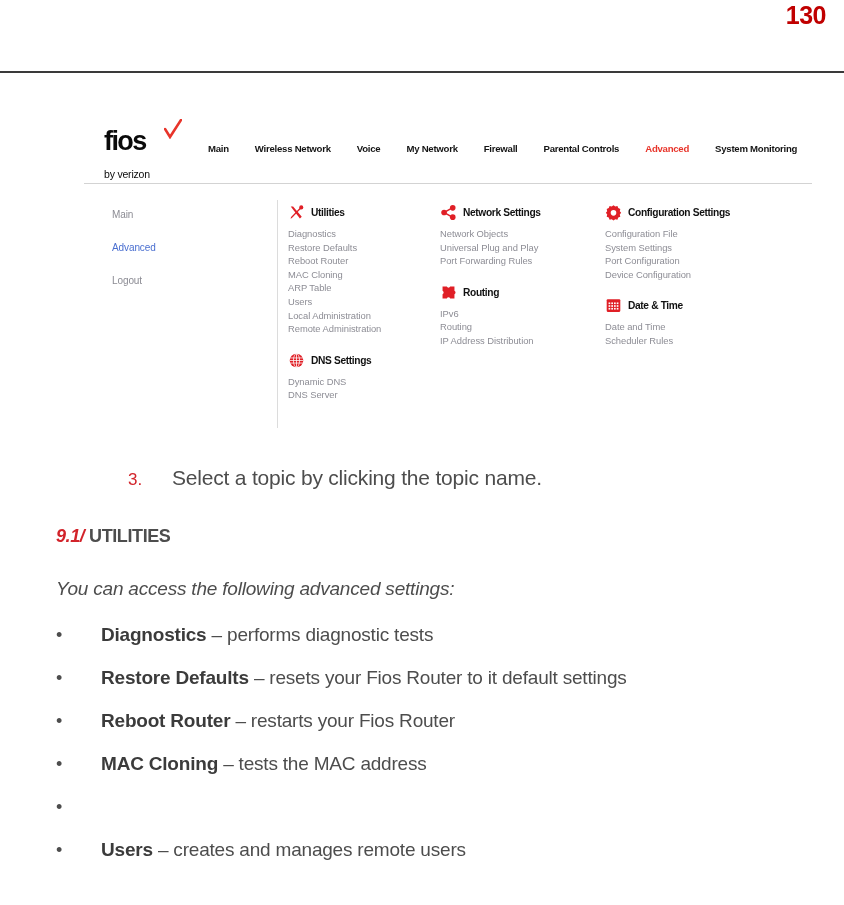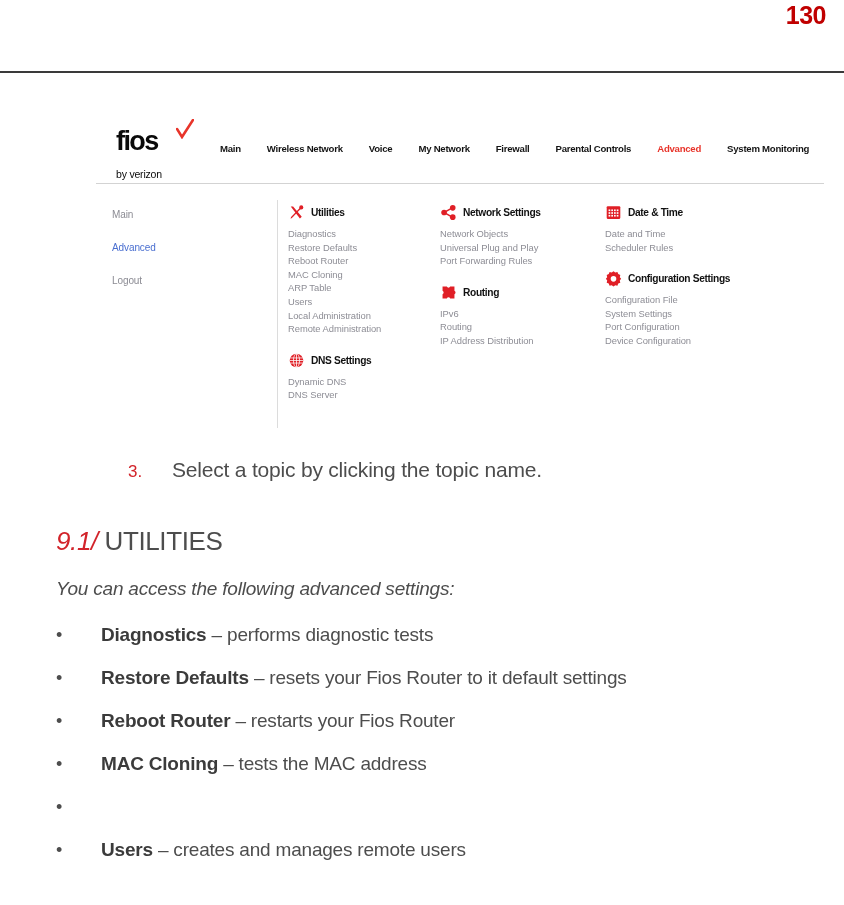--- a/index.html
+++ b/index.html
@@ -41,21 +41,21 @@
   .shot {
     position: absolute;
     left: 78px;
     top: 120px;
     width: 740px;
     height: 312px;
     background: #ffffff;
   }
   .shot-nav {
     position: absolute;
-    left: 12px;
+    left: 0;
     top: 0;
     width: 740px;
     height: 62px;
   }
   .fios-logo {
     position: absolute;
     left: 26px;
     top: 8px;
     width: 96px;
   }
@@ -185,29 +185,30 @@
   .step-num {
     color: #d2232a;
     font-size: 17px;
     width: 44px;
     flex: 0 0 44px;
   }
   .step-text {
     font-size: 21px;
     color: #4d4d4d;
     letter-spacing: -0.2px;
+    margin-top: 8px;
   }
 
   
   .sec-heading {
     position: absolute;
     left: 56px;
     top: 526px;
-    font-size: 26px;
-    font-weight: normal;
+    font-size: 18px;
+    font-weight: bold;
     letter-spacing: -0.4px;
     white-space: nowrap;
   }
   .sec-num {
     color: #d2232a;
     font-style: italic;
   }
   .sec-title { color: #4d4d4d; }
 
   .intro {
@@ -360,20 +361,34 @@
           </svg>
           <span class="group-title">Routing</span>
         </div>
         <div class="group-item">IPv6</div>
         <div class="group-item">Routing</div>
         <div class="group-item">IP Address Distribution</div>
       </div>
     </div>
 
     <div class="col col-3">
+      <div class="group">
+        <div class="group-head">
+          <svg class="group-icon" viewBox="0 0 20 20">
+            <path d="M10 1.4 L12.1 3.0 L14.6 2.4 L15.6 4.8 L18.0 5.9 L17.4 8.4 L19.0 10.4 L17.4 12.4 L18.0 14.9 L15.6 15.9 L14.6 18.4 L12.1 17.8 L10 19.4 L7.9 17.8 L5.4 18.4 L4.4 15.9 L2.0 14.9 L2.6 12.4 L1.0 10.4 L2.6 8.4 L2.0 5.9 L4.4 4.8 L5.4 2.4 L7.9 3.0 Z" fill="#e01f26"></path>
+            <circle cx="10" cy="10.4" r="3.3" fill="#ffffff"></circle>
+          </svg>
+          <span class="group-title">Configuration Settings</span>
+        </div>
+        <div class="group-item">Configuration File</div>
+        <div class="group-item">System Settings</div>
+        <div class="group-item">Port Configuration</div>
+        <div class="group-item">Device Configuration</div>
+      </div>
+
       <div class="group">
         <div class="group-head">
           <svg class="group-icon" viewBox="0 0 20 20">
             <rect x="2" y="2.5" width="16" height="15" rx="1.2" fill="#e01f26"></rect>
             <g fill="#ffffff">
               <rect x="4.2" y="6.4" width="2" height="2"></rect>
                 <rect x="7.4" y="6.4" width="2" height="2"></rect>
               <rect x="10.6" y="6.4" width="2" height="2"></rect>
                 <rect x="13.8" y="6.4" width="2" height="2"></rect>
               <rect x="4.2" y="9.6" width="2" height="2"></rect>
@@ -384,34 +399,20 @@
                 <rect x="7.4" y="12.8" width="2" height="2"></rect>
               <rect x="10.6" y="12.8" width="2" height="2"></rect>
                 <rect x="13.8" y="12.8" width="2" height="2"></rect>
             </g>
           </svg>
           <span class="group-title">Date &amp; Time</span>
         </div>
         <div class="group-item">Date and Time</div>
         <div class="group-item">Scheduler Rules</div>
       </div>
-
-      <div class="group">
-        <div class="group-head">
-          <svg class="group-icon" viewBox="0 0 20 20">
-            <path d="M10 1.4 L12.1 3.0 L14.6 2.4 L15.6 4.8 L18.0 5.9 L17.4 8.4 L19.0 10.4 L17.4 12.4 L18.0 14.9 L15.6 15.9 L14.6 18.4 L12.1 17.8 L10 19.4 L7.9 17.8 L5.4 18.4 L4.4 15.9 L2.0 14.9 L2.6 12.4 L1.0 10.4 L2.6 8.4 L2.0 5.9 L4.4 4.8 L5.4 2.4 L7.9 3.0 Z" fill="#e01f26"></path>
-            <circle cx="10" cy="10.4" r="3.3" fill="#ffffff"></circle>
-          </svg>
-          <span class="group-title">Configuration Settings</span>
-        </div>
-        <div class="group-item">Configuration File</div>
-        <div class="group-item">System Settings</div>
-        <div class="group-item">Port Configuration</div>
-        <div class="group-item">Device Configuration</div>
-      </div>
     </div>
 
   </div>
 </div>
 
 <div class="step">
   <div class="step-num">3.</div>
   <div class="step-text">Select a topic by clicking the topic name.</div>
 </div>
 

